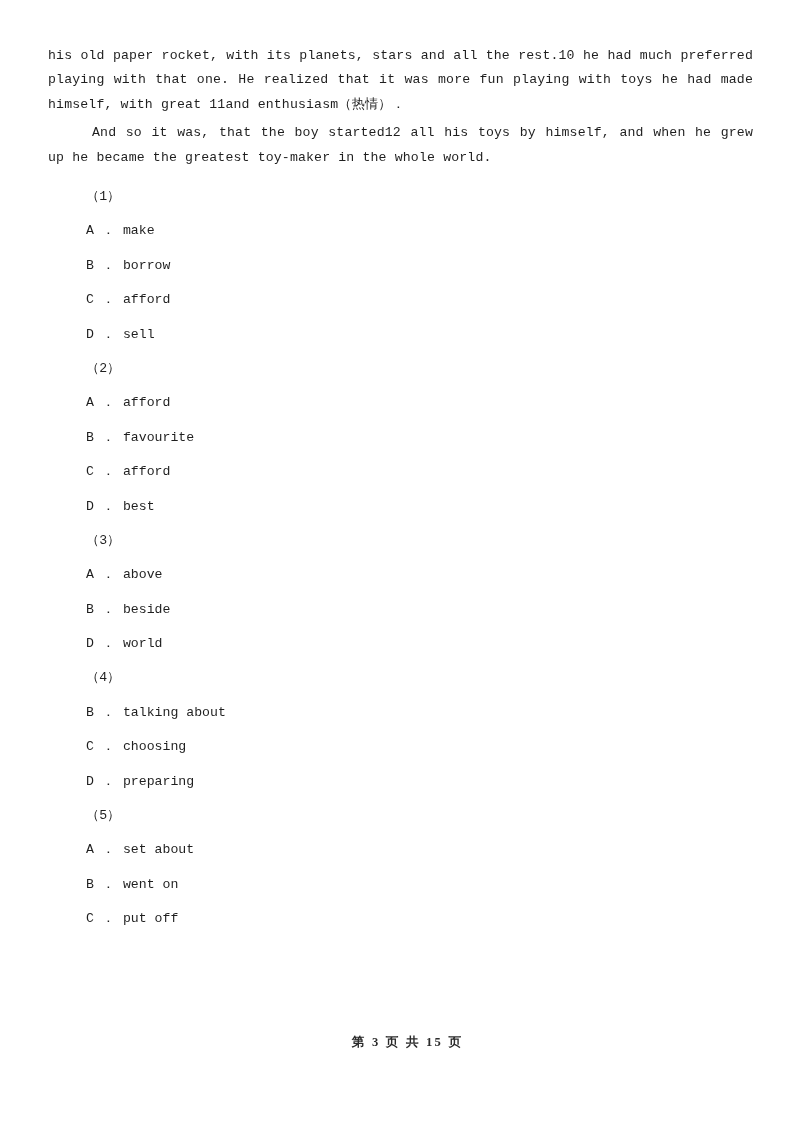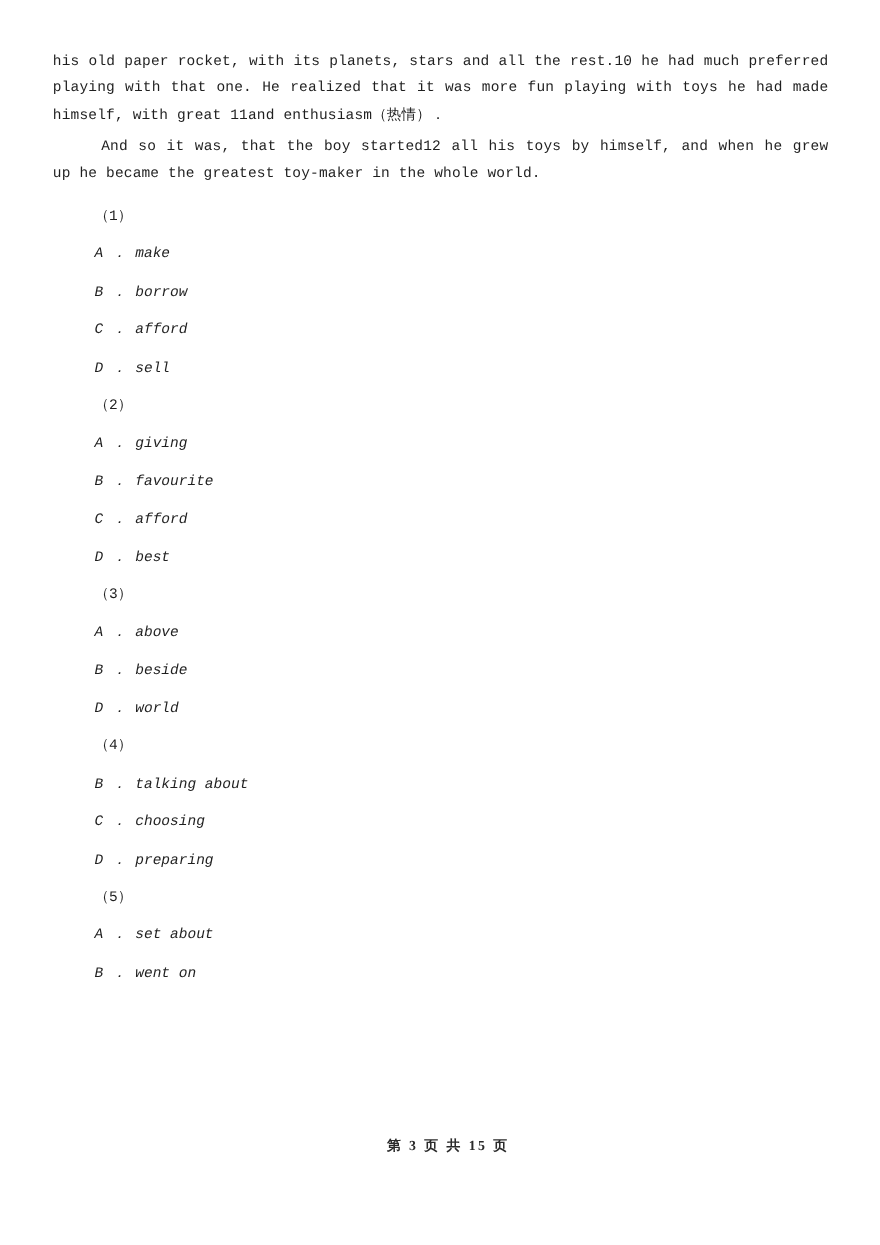--- a/index.html
+++ b/index.html
@@ -73,21 +73,20 @@
   }
 
   .q-option {
     font-size: 13.2px;
     line-height: 34.4px;
     height: 34.4px;
     padding-left: 38px;
     white-space: pre;
     color: #1f1f1f;
     font-family: "Liberation Mono", "DejaVu Sans Mono", monospace;
-    font-style: italic;
   }
 
   
   .footer {
     position: absolute;
     left: 0;
     top: 1032px;
     width: 800px;
     text-align: center;
   }
@@ -117,21 +116,21 @@
     <div class="question-block">
       <div class="q-label">（1）</div>
       <div class="q-option">A ． make</div>
       <div class="q-option">B ． borrow</div>
       <div class="q-option">C ． afford</div>
       <div class="q-option">D ． sell</div>
     </div>
 
     <div class="question-block">
       <div class="q-label">（2）</div>
-      <div class="q-option">A ． giving</div>
+      <div class="q-option">A ． afford</div>
       <div class="q-option">B ． favourite</div>
       <div class="q-option">C ． afford</div>
       <div class="q-option">D ． best</div>
     </div>
 
     <div class="question-block">
       <div class="q-label">（3）</div>
       <div class="q-option">A ． above</div>
       <div class="q-option">B ． beside</div>
       <div class="q-option">D ． world</div>
@@ -141,20 +140,21 @@
       <div class="q-label">（4）</div>
       <div class="q-option">B ． talking about</div>
       <div class="q-option">C ． choosing</div>
       <div class="q-option">D ． preparing</div>
     </div>
 
     <div class="question-block">
       <div class="q-label">（5）</div>
       <div class="q-option">A ． set about</div>
       <div class="q-option">B ． went on</div>
+      <div class="q-option">C ． put off</div>
     </div>
 
   </div>
 
   <div class="footer">
     <span class="footer-text">第 3 页 共 15 页</span>
   </div>
 
 </div>
 

